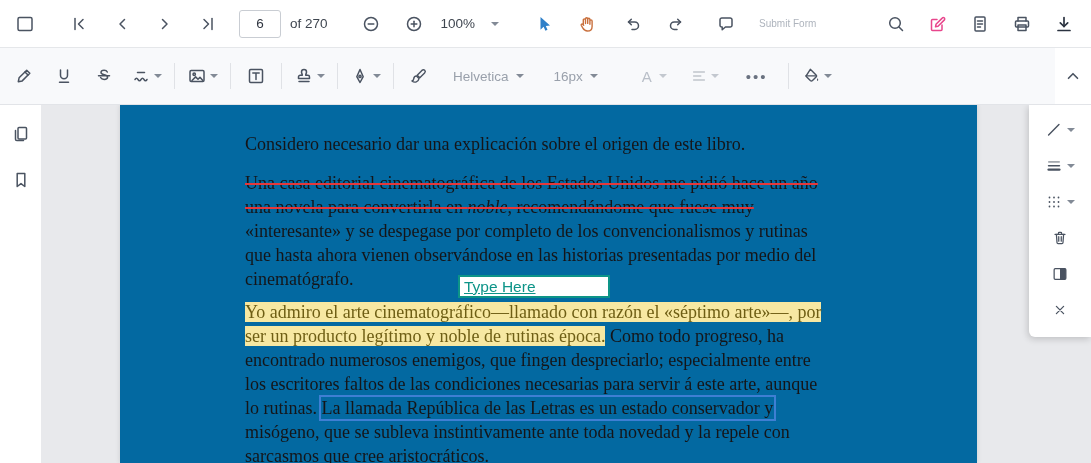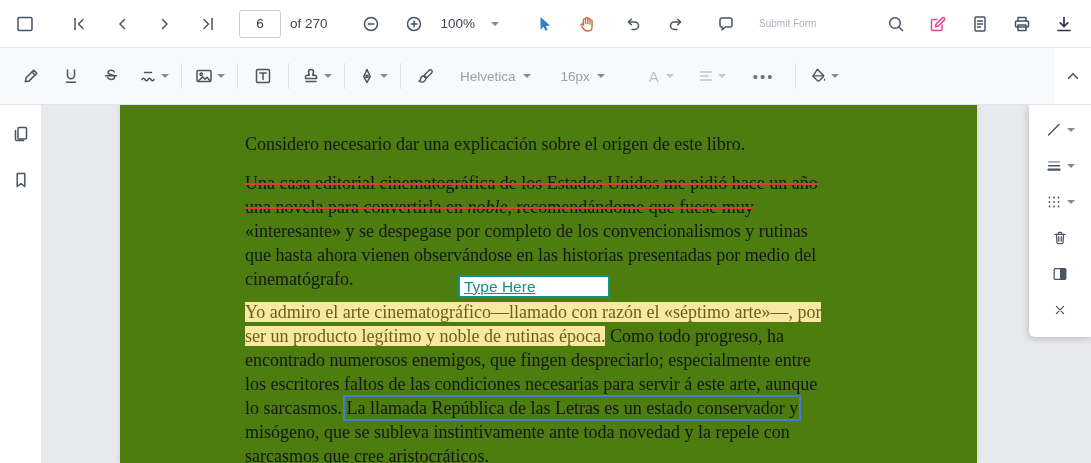--- a/index.html
+++ b/index.html
@@ -32,21 +32,21 @@
   .edit-pink{color:#e8468c;}
   .download-dark{color:#2b3340;}
 
   .caret{width:0;height:0;border-left:4px solid transparent;border-right:4px solid transparent;
          border-top:4.5px solid #828a96;display:inline-block;}
   .caret.dim{border-top-color:#c3c8cf;}
 
   
   .ft{position:absolute;top:48px;left:0;right:0;height:57px;background:#f8f9fb;
       border-bottom:1px solid #e2e4e8;display:flex;align-items:center;
-      padding:0 15px;box-sizing:border-box;z-index:5;}
+      padding:0 8px;box-sizing:border-box;z-index:5;}
   .fbtn{width:32px;height:32px;border:none;background:none;padding:0;flex:none;
         display:inline-flex;align-items:center;justify-content:center;
         color:#4a5361;cursor:pointer;border-radius:4px;}
   .wcaret{display:inline-flex;align-items:center;gap:3px;border:none;background:none;
         padding:0 3px;cursor:pointer;color:#4a5361;height:32px;flex:none;}
   .sep{width:1px;height:26px;background:#e0e2e6;margin:0 9px;flex:none;}
   .fsel{display:inline-flex;align-items:center;gap:7px;border:none;background:none;
         color:#99a0ab;font-size:13.5px;cursor:pointer;height:32px;padding:0 4px;flex:none;white-space:nowrap;}
   .fsel .dimtxt{color:#b9bfc8;font-size:15px;}
   .more-btn{border:none;background:none;color:#6a7280;font-size:15px;letter-spacing:2px;
@@ -64,21 +64,21 @@
   
   .rpanel{position:absolute;right:0;top:105px;width:62px;background:#fff;z-index:4;
         box-shadow:-1px 2px 7px rgba(0,0,0,.18);border-radius:0 0 0 6px;
         padding:8px 0 10px;display:flex;flex-direction:column;gap:2px;}
   .rbtn{height:34px;border:none;background:none;display:flex;align-items:center;
         justify-content:center;gap:4px;color:#4a5361;cursor:pointer;}
   .rbtn .caret{border-top-width:4px;}
 
   
   .content{position:absolute;left:41px;top:105px;right:0;bottom:0;background:#e8e9ec;overflow:hidden;}
-  .page{position:absolute;left:79px;top:0;width:857px;height:100%;background:#4d7c0f;
+  .page{position:absolute;left:79px;top:0;width:857px;height:100%;background:#0369a1;
         box-shadow:0 0 5px rgba(0,0,0,.12);}
   .doc{position:absolute;left:125px;top:27px;font-family:"Liberation Serif",serif;
        font-size:18px;line-height:24px;color:#151518;}
   .dline{white-space:pre;}
   .pgap{margin-top:15px;}
   .pgap2{margin-top:9px;}
   .strike{text-decoration:line-through;text-decoration-color:#e5383b;text-decoration-thickness:1.5px;}
   .hl{background:#f7e8a2;color:#6e5e14;}
   .rectbox{outline:2px solid #3f7fd3;outline-offset:1px;}
   .freetext{position:absolute;left:338px;top:170px;width:140px;height:19px;
@@ -355,21 +355,21 @@
       <div class="dline pgap"><span class="strike">Una casa editorial cinematográfica de los Estados Unidos me pidió hace un año</span></div>
       <div class="dline"><span class="strike"><span>una novela para convertirla en </span><i>noble</i><span>, recomendándome que fuese muy</span></span></div>
       <div class="dline">«interesante» y se despegase por completo de los convencionalismos y rutinas</div>
       <div class="dline">que hasta ahora vienen observándose en las historias presentadas por medio del</div>
       <div class="dline">cinematógrafo.</div>
 
       <div class="dline pgap2"><span class="hl">Yo admiro el arte cinematográfico—llamado con razón el «séptimo arte»—, por</span></div>
       <div class="dline"><span class="hl">ser un producto legítimo y noble de rutinas época.</span><span> Como todo progreso, ha</span></div>
       <div class="dline">encontrado numerosos enemigos, que fingen despreciarlo; especialmente entre</div>
       <div class="dline">los escritores faltos de las condiciones necesarias para servir á este arte, aunque</div>
-      <div class="dline"><span>lo sarcasmos. </span><span class="rectbox">La llamada República de las Letras es un estado conservador y</span></div>
+      <div class="dline"><span>lo rutinas. </span><span class="rectbox">La llamada República de las Letras es un estado conservador y</span></div>
       <div class="dline">misógeno, que se subleva instintivamente ante toda novedad y la repele con</div>
       <div class="dline">sarcasmos que cree aristocráticos.</div>
     </div>
 
     <div class="freetext">Type Here</div>
   </div>
 </div>
 
 <div class="rpanel">
   <button class="rbtn">

